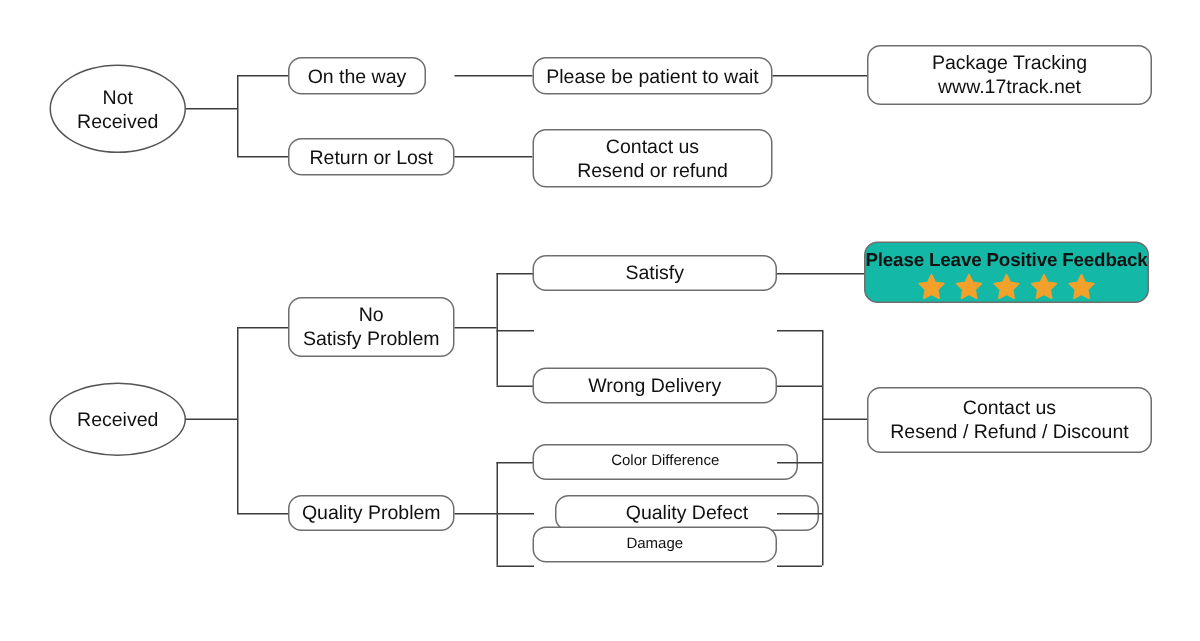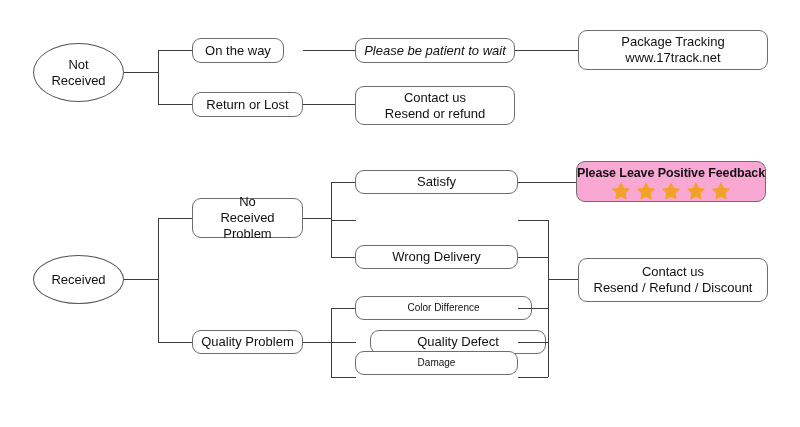--- a/index.html
+++ b/index.html
@@ -51,21 +51,21 @@
   .node .txt {
     display: block;
     white-space: pre-line;
     padding: 0 6px;
   }
 
   
   .feedback {
     position: absolute;
     box-sizing: border-box;
-    background: #f9a8d4;
+    background: #14b8a6;
     border: 1px solid #6e6e6e;
     border-radius: 9px;
     display: flex;
     flex-direction: column;
     align-items: center;
     justify-content: center;
     padding-top: 2px;
   }
   .feedback .fb-label {
     font-weight: bold;
@@ -102,21 +102,21 @@
   <div class="line h" style="left:158px; top:50px; width:35px;"></div>
 
   <div class="line h" style="left:158px; top:104px; width:35px;"></div>
 
   <div class="node rounded" style="left:192px; top:38px; width:92px; height:25px; font-size:13px;">
     <span class="txt">On the way</span>
   </div>
 
   <div class="line h" style="left:303px; top:50px; width:52px;"></div>
 
-  <div class="node rounded" style="left:355px; top:38px; width:160px; height:25px; font-size:13px;font-style:italic;">
+  <div class="node rounded" style="left:355px; top:38px; width:160px; height:25px; font-size:13px;">
     <span class="txt">Please be patient to wait</span>
   </div>
 
   <div class="line h" style="left:515px; top:50px; width:63px;"></div>
 
   <div class="node rounded" style="left:578px; top:30px; width:190px; height:40px; font-size:13px;">
     <span class="txt">Package Tracking
 www.17track.net</span>
   </div>
 
@@ -138,21 +138,21 @@
   <div class="line h" style="left:124px; top:279px; width:34px;"></div>
 
   <div class="line v" style="left:158px; top:218px; height:124px;"></div>
 
   <div class="line h" style="left:158px; top:218px; width:35px;"></div>
 
   <div class="line h" style="left:158px; top:342px; width:35px;"></div>
 
   <div class="node rounded" style="left:192px; top:198px; width:111px; height:40px; font-size:13px;">
     <span class="txt">No
-Received Problem</span>
+Satisfy Problem</span>
   </div>
 
   <div class="line h" style="left:303px; top:218px; width:28px;"></div>
 
   <div class="line v" style="left:331px; top:182px; height:75px;"></div>
   <div class="line h" style="left:331px; top:182px; width:25px;"></div>
   <div class="line h" style="left:331px; top:220px; width:25px;"></div>
   <div class="line h" style="left:331px; top:257px; width:25px;"></div>
 
   <div class="node rounded" style="left:355px; top:170px; width:163px; height:24px; font-size:13px;">

